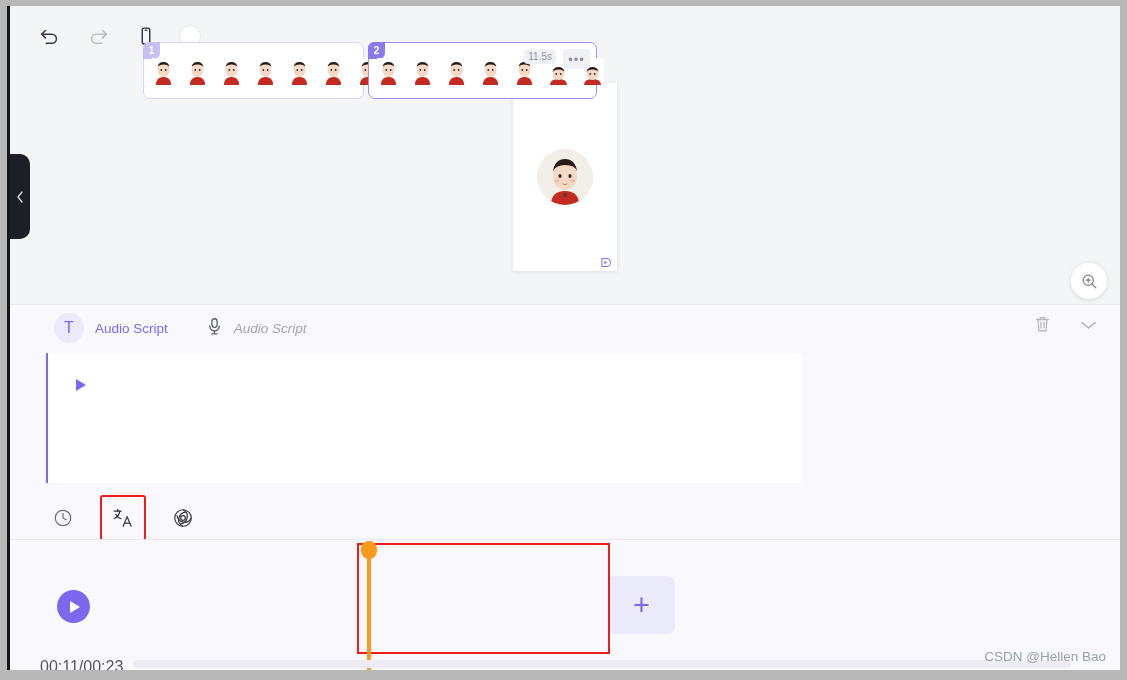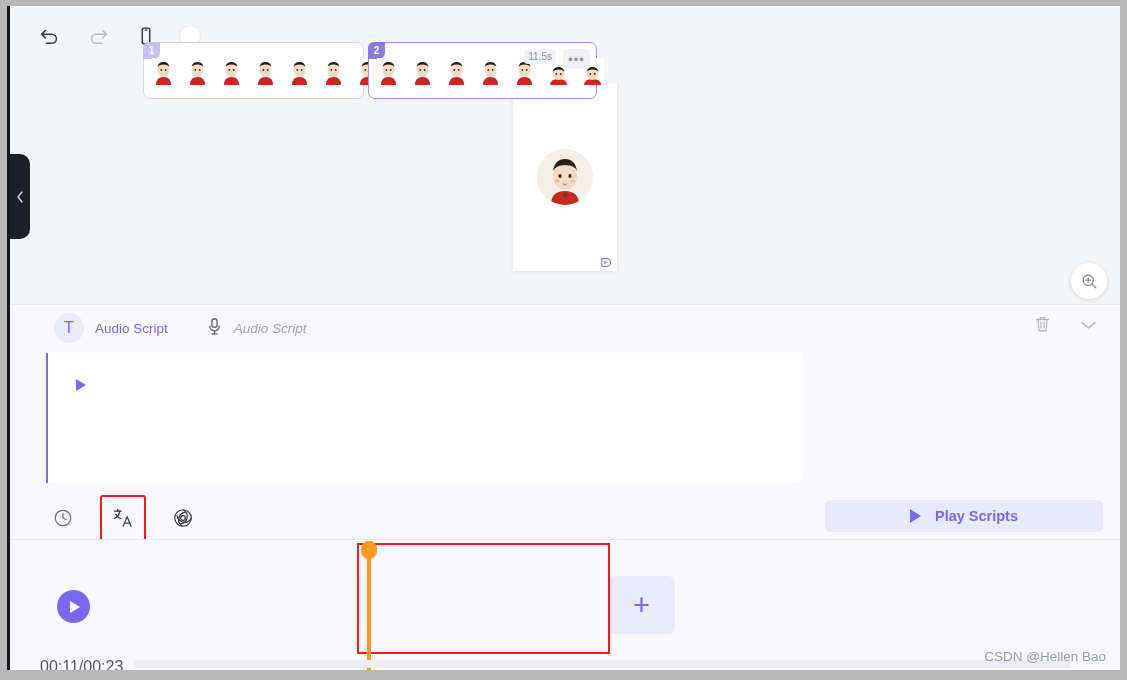--- a/index.html
+++ b/index.html
@@ -470,24 +470,20 @@
       <div class="voice-card">
         <div class="voice-head">
           
           
         </div>
 
       </div>
 
     </div>
 
-    <div class="play-scripts">
-      <span class="ps-tri"></span>
-      <span class="lbl">Play Scripts</span>
-    </div>
 
     <div class="timeline">
       <div class="tl-play">
         <span class="tri"></span>
       </div>
     </div>
 
     <div class="clip" style="left:133px; width:221px;">
       <span class="clip-badge">1</span>
       <span class="thumbs">

